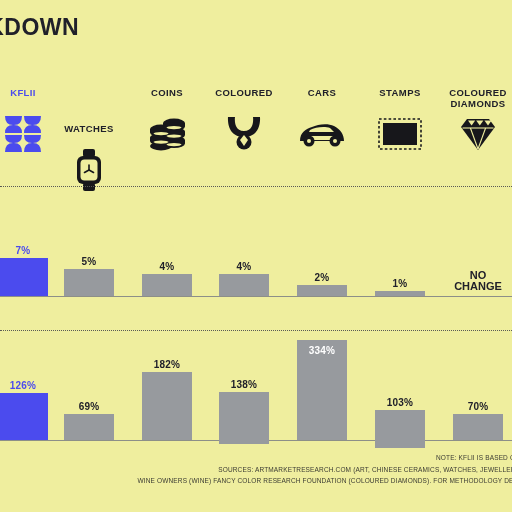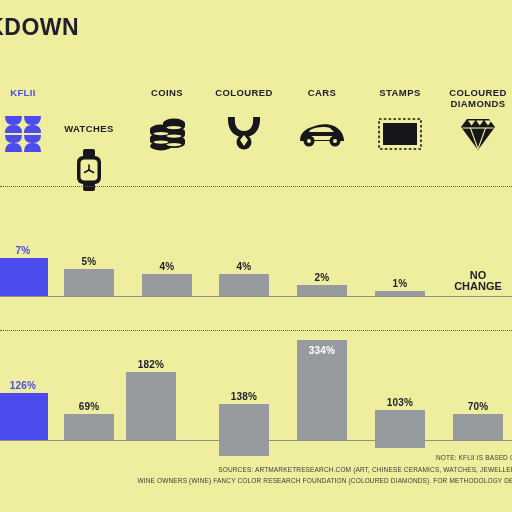--- a/index.html
+++ b/index.html
@@ -324,26 +324,26 @@
     <div class="bar-slot" style="left:-10px; top:0; height:106px;">
       <div class="bar accent" style="height:47px;"></div>
       <div class="bar-value accent" style="bottom:49px;">126%</div>
     </div>
 
     <div class="bar-slot" style="left:56px; top:0; height:106px;">
       <div class="bar" style="height:26px;"></div>
       <div class="bar-value" style="bottom:28px;">69%</div>
     </div>
 
-    <div class="bar-slot" style="left:118px; top:0; height:106px;">
+    <div class="bar-slot" style="left:134px; top:0; height:106px;">
       <div class="bar" style="height:68px;"></div>
       <div class="bar-value" style="bottom:70px;">182%</div>
     </div>
 
-    <div class="bar-slot" style="left:211px; top:16px; height:106px;">
+    <div class="bar-slot" style="left:211px; top:4px; height:106px;">
       <div class="bar" style="height:52px;"></div>
       <div class="bar-value" style="bottom:54px;">138%</div>
     </div>
 
     <div class="bar-slot" style="left:289px; top:0; height:106px;">
       <div class="bar" style="height:100px;"></div>
       <div class="bar-value inside" style="bottom:84px;">334%</div>
     </div>
 
     <div class="bar-slot" style="left:367px; top:8px; height:106px;">

